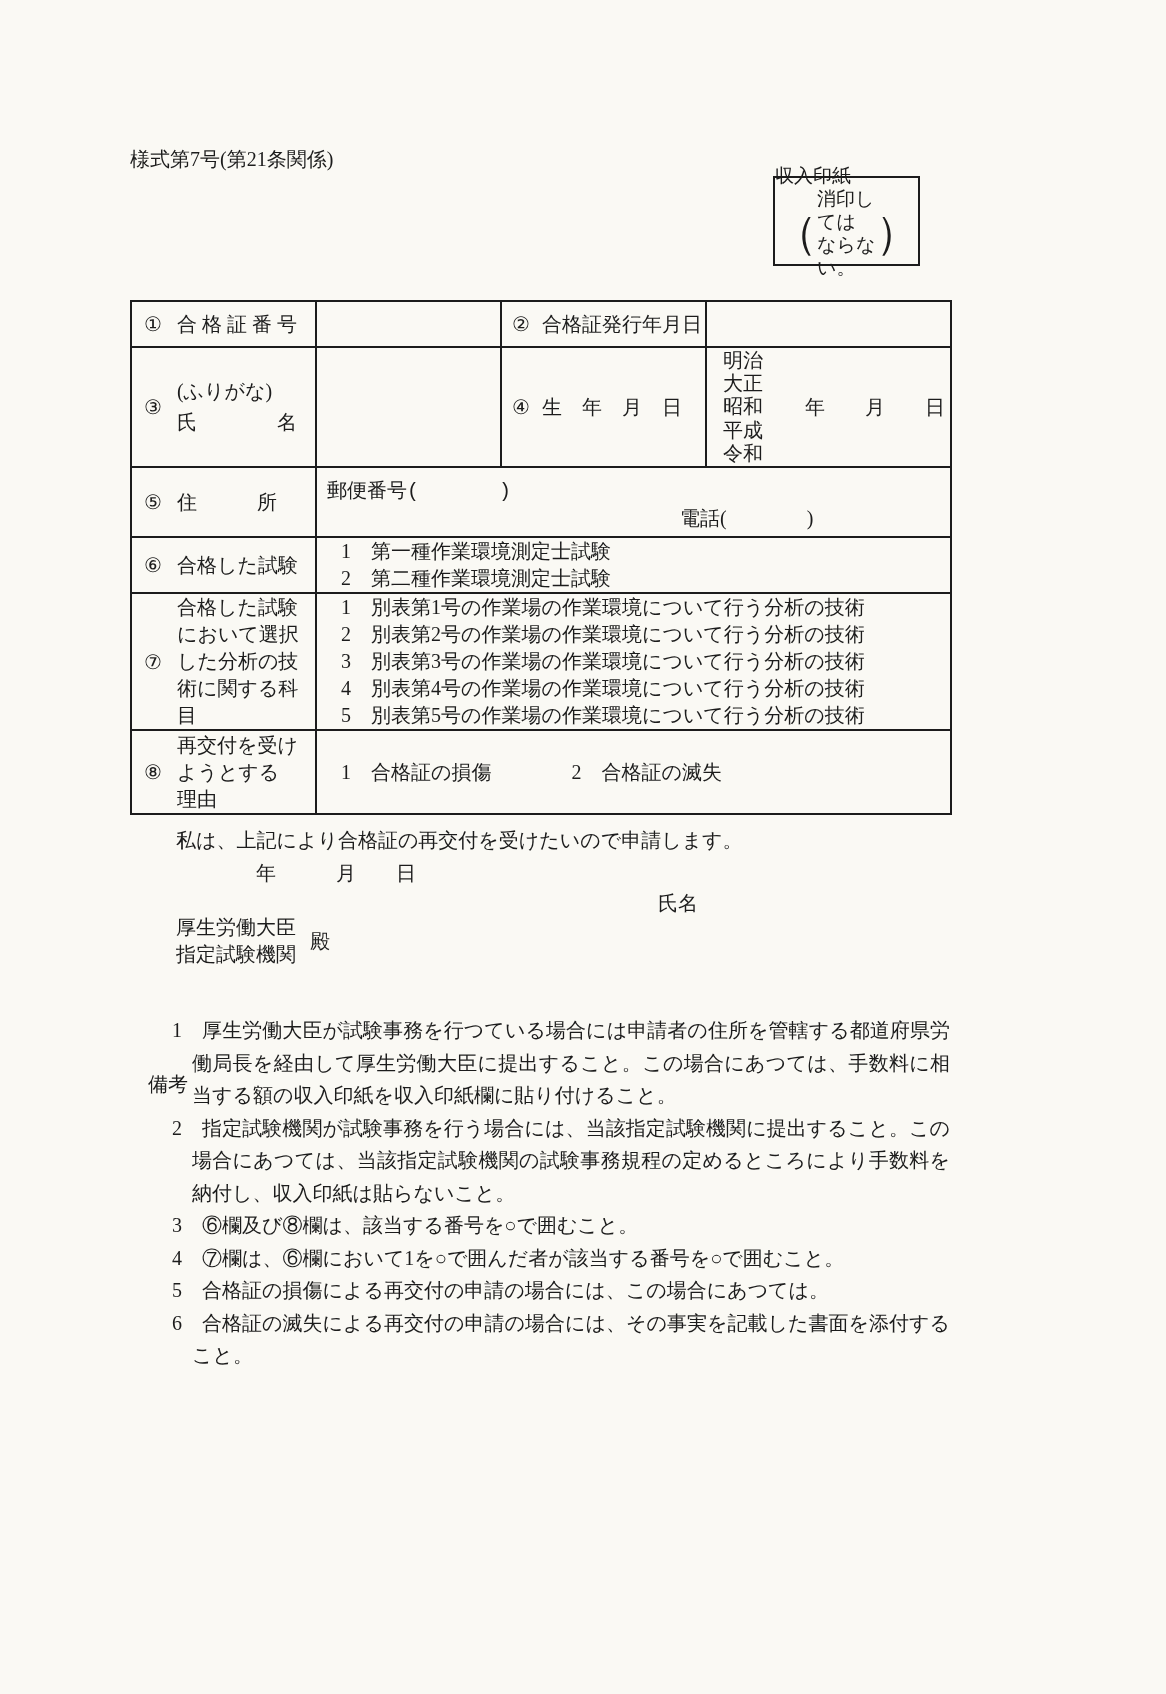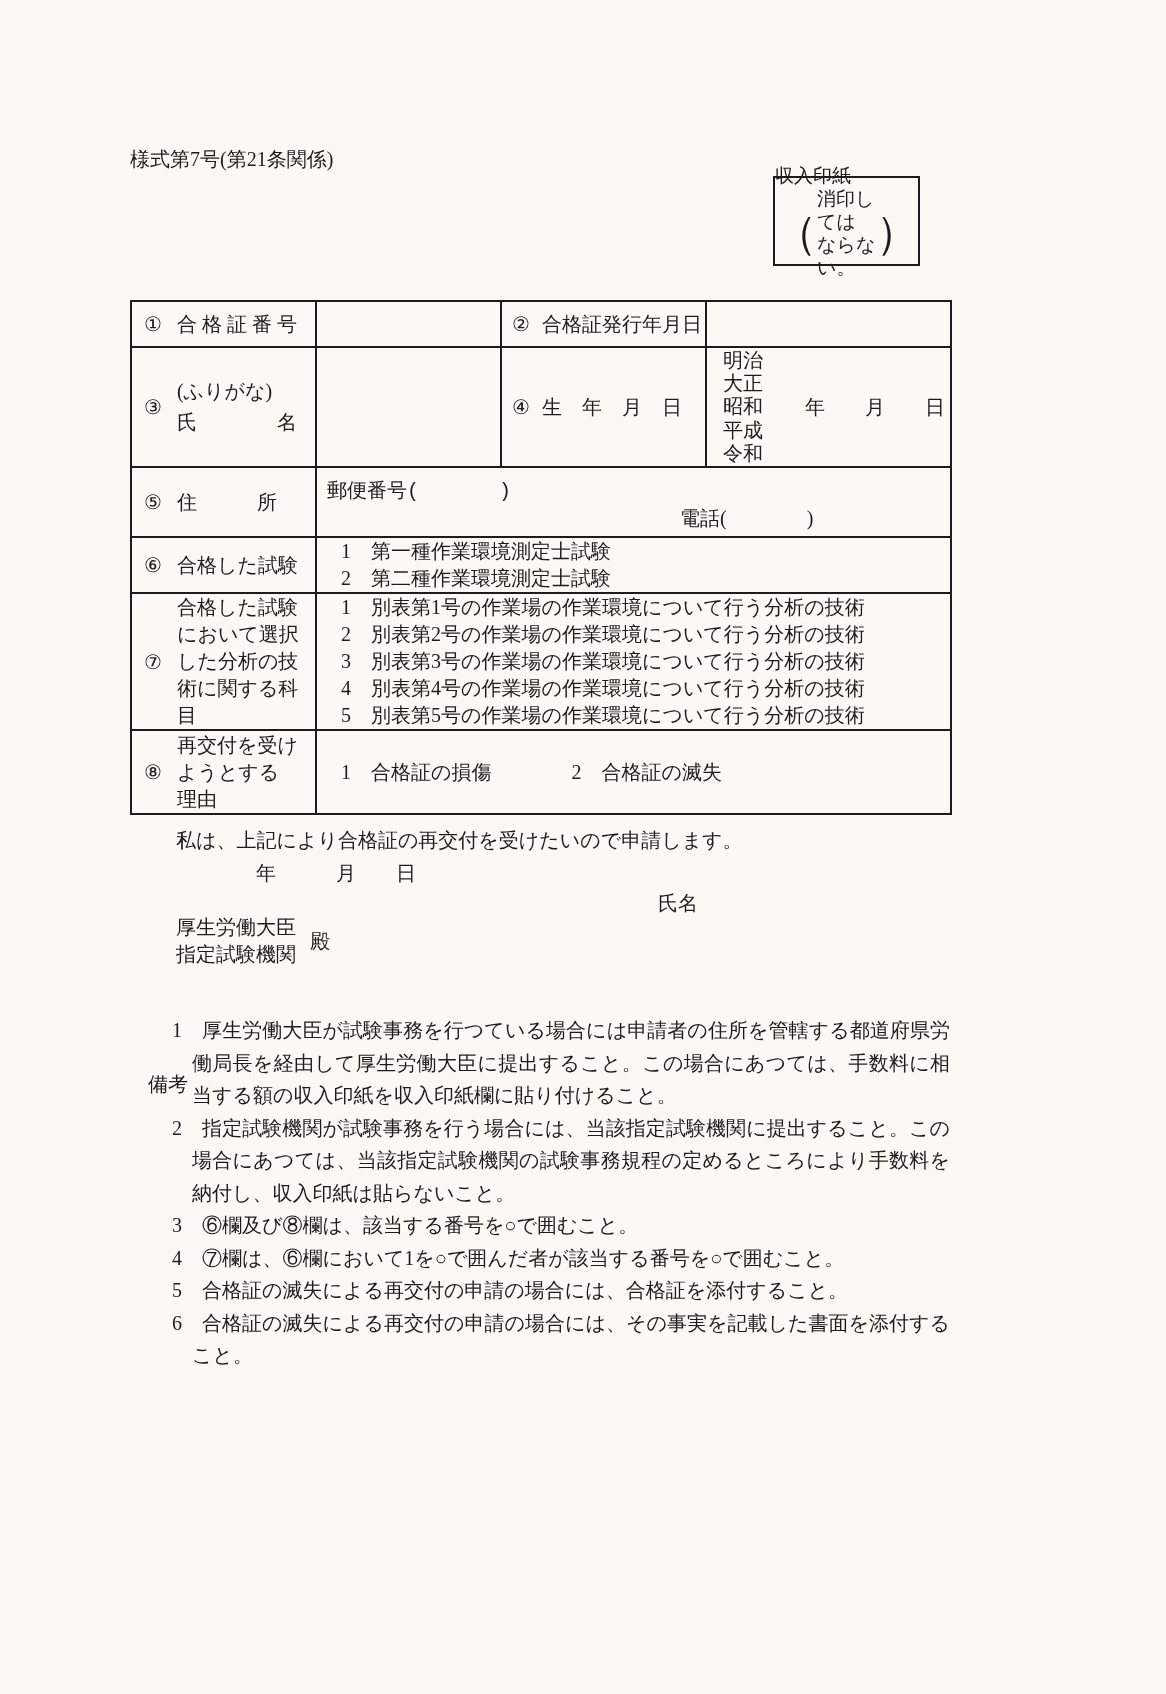--- a/index.html
+++ b/index.html
@@ -217,20 +217,20 @@
     <p class="note">
       <span class="note-num">2</span><span>指定試験機関が試験事務を行う場合には、当該指定試験機関に提出すること。この場合にあつては、当該指定試験機関の試験事務規程の定めるところにより手数料を納付し、収入印紙は貼らないこと。</span>
     </p>
     <p class="note">
       <span class="note-num">3</span><span>⑥欄及び⑧欄は、該当する番号を○で囲むこと。</span>
     </p>
     <p class="note">
       <span class="note-num">4</span><span>⑦欄は、⑥欄において1を○で囲んだ者が該当する番号を○で囲むこと。</span>
     </p>
     <p class="note">
-      <span class="note-num">5</span><span>合格証の滅失による再交付の申請の場合には、合格証を添付すること。</span>
+      <span class="note-num">5</span><span>合格証の損傷による再交付の申請の場合には、この場合にあつては。</span>
     </p>
     <p class="note">
       <span class="note-num">6</span><span>合格証の滅失による再交付の申請の場合には、その事実を記載した書面を添付すること。</span>
     </p>
   </div>
 
 </div>
 
 </body></html>

